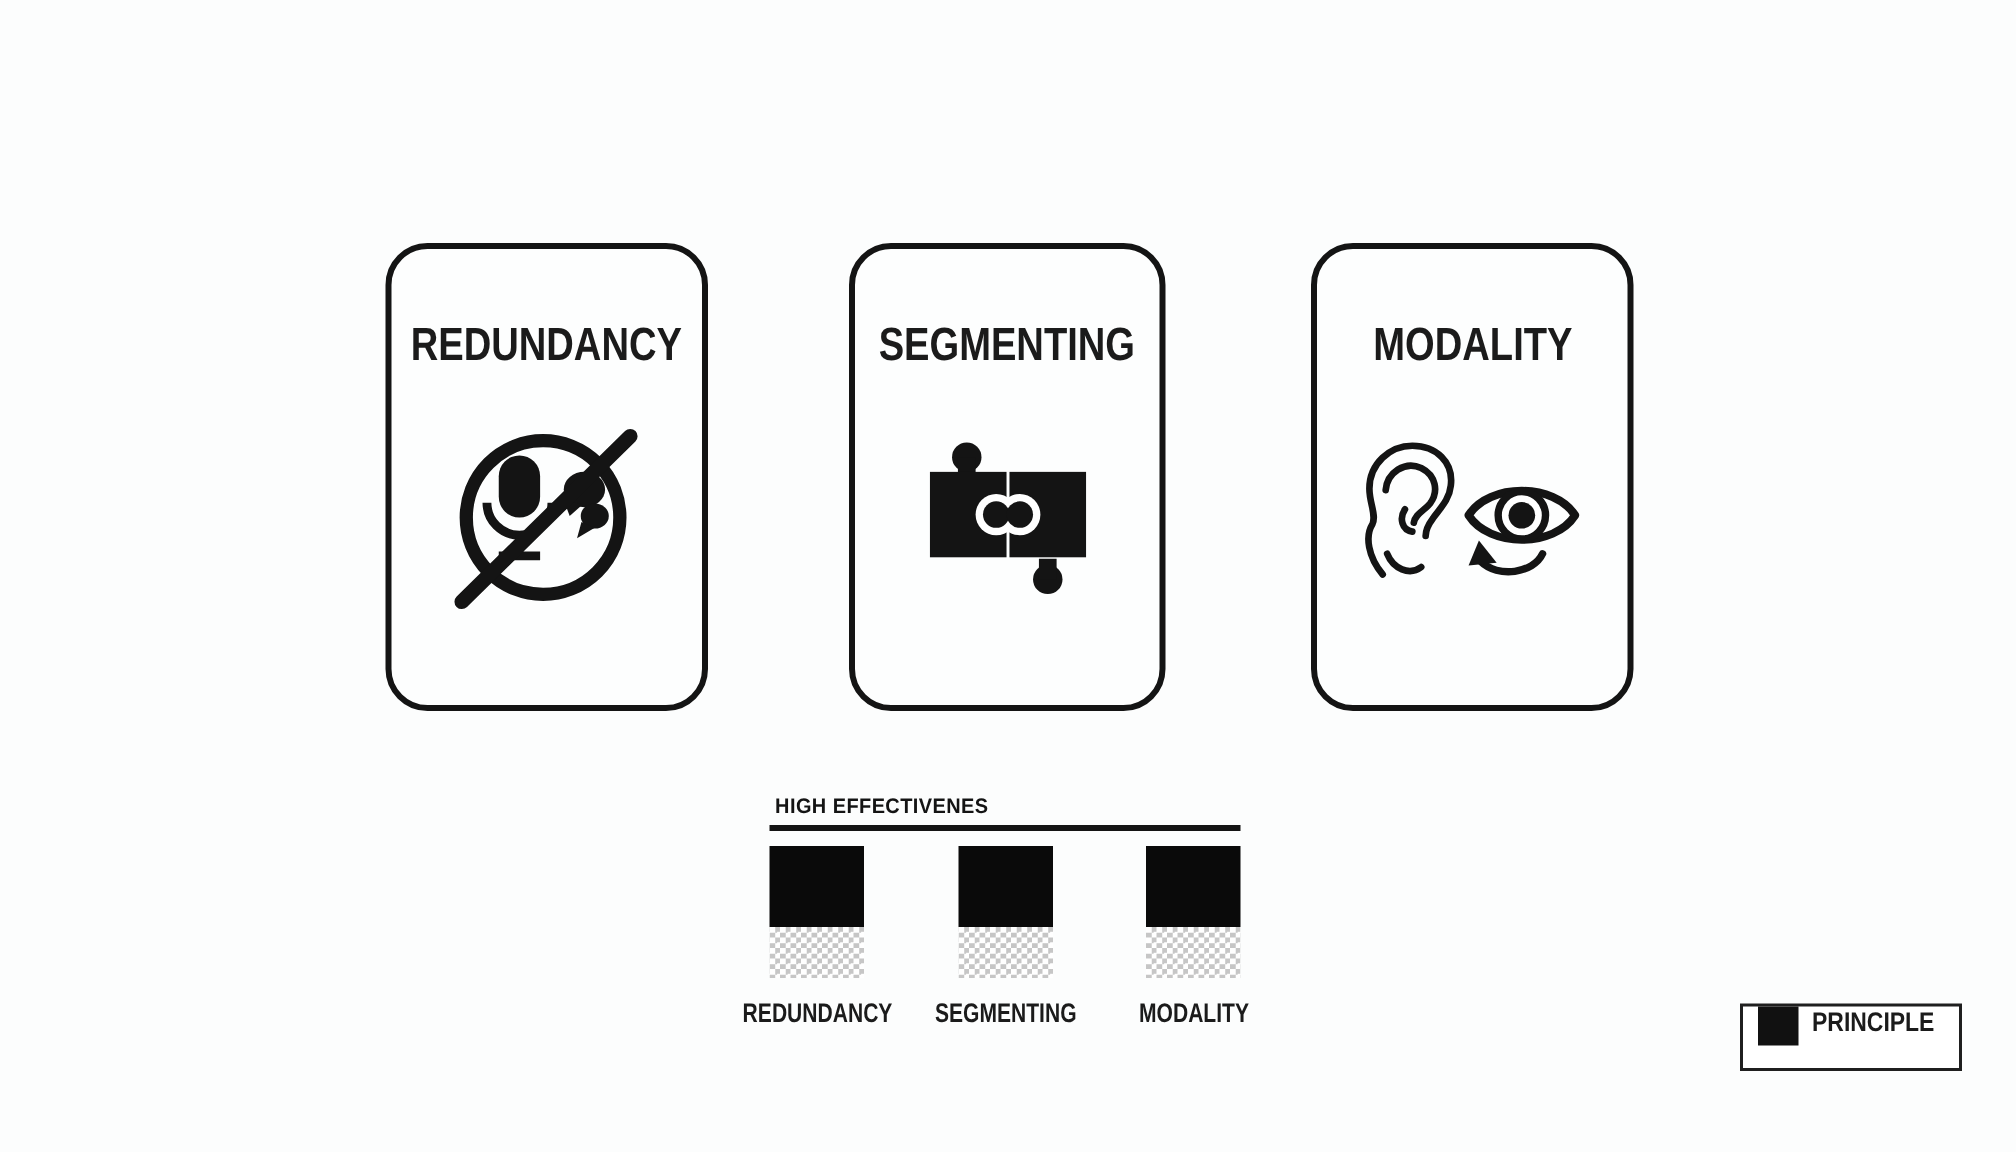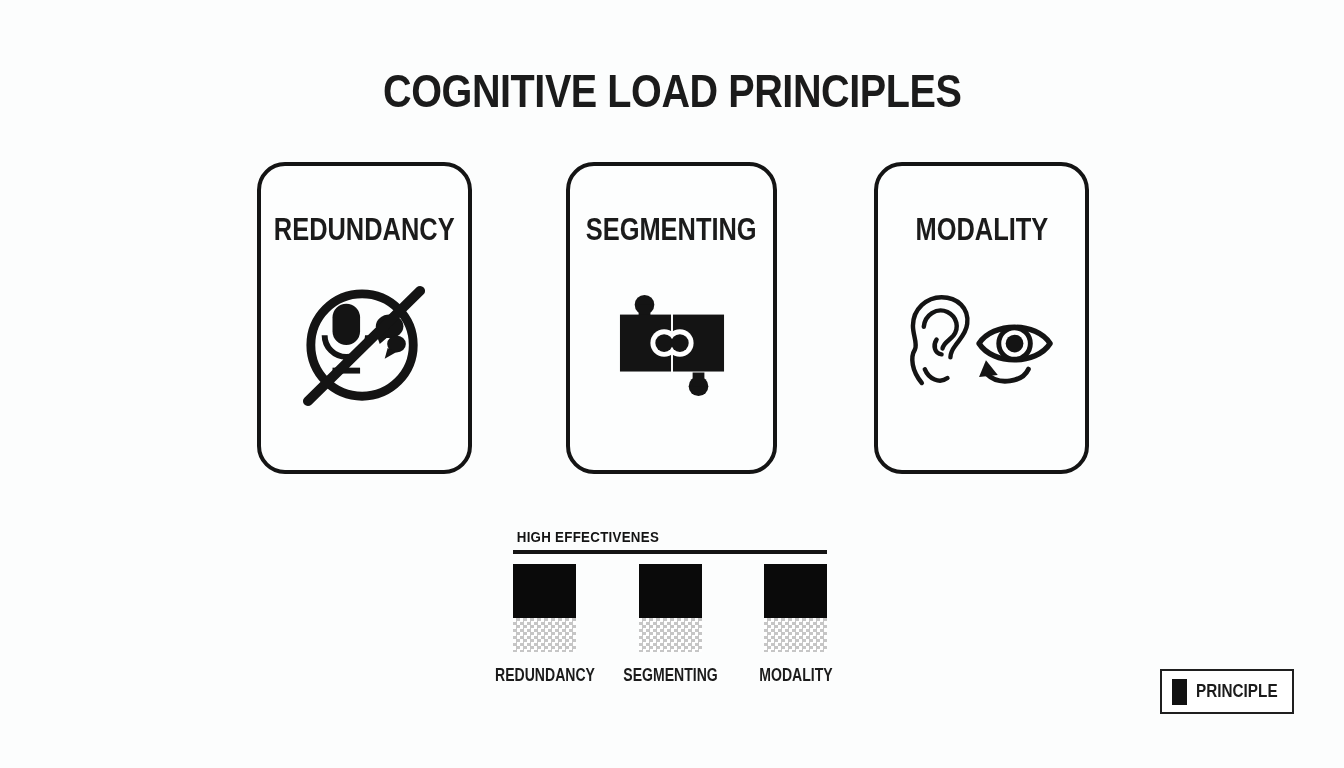--- a/index.html
+++ b/index.html
@@ -63,38 +63,35 @@
   }
   .bar-labels { display:flex; justify-content:space-between; margin-top:13px; }
   .bar-label-cell { width:63px; display:flex; justify-content:center; overflow:visible; }
   .bar-label {
     font-size:18px; font-weight:bold; color:#1b1b1b; white-space:nowrap;
     transform:scaleX(.78); transform-origin:center;
   }
 
   
   .legend {
-    position:absolute; left:1160px; top:669px; width:134px; height:45px;
+    position:absolute; left:1160px; top:669px; width:148px; height:45px;
     border:2px solid #1f1f1f; background:#ffffff;
-    display:flex; align-items:center;
+    display:flex; 
   }
   .legend-swatch { width:27px; height:26px; margin-left:10px; background:#111; }
   .legend-label {
     margin-left:9px; font-size:18px; font-weight:bold; color:#1b1b1b;
     white-space:nowrap; transform:scaleX(.85); transform-origin:left center;
   }
 </style>
 </head>
 <body>
 
 <div class="stage">
 
-  <div class="page-title">
-    <span>COGNITIVE LOAD PRINCIPLES</span>
-  </div>
 
   <div class="card card-1">
     <div class="card-label-wrap">
       <span class="card-label">REDUNDANCY</span>
     </div>
     <div class="card-icon-wrap">
       <svg class="ic" width="128" height="128" viewBox="0 0 130 130">
         <g stroke="#141414" fill="none">
 
           <rect x="32" y="22" width="28" height="42" rx="14" fill="#141414" stroke="none"></rect>

